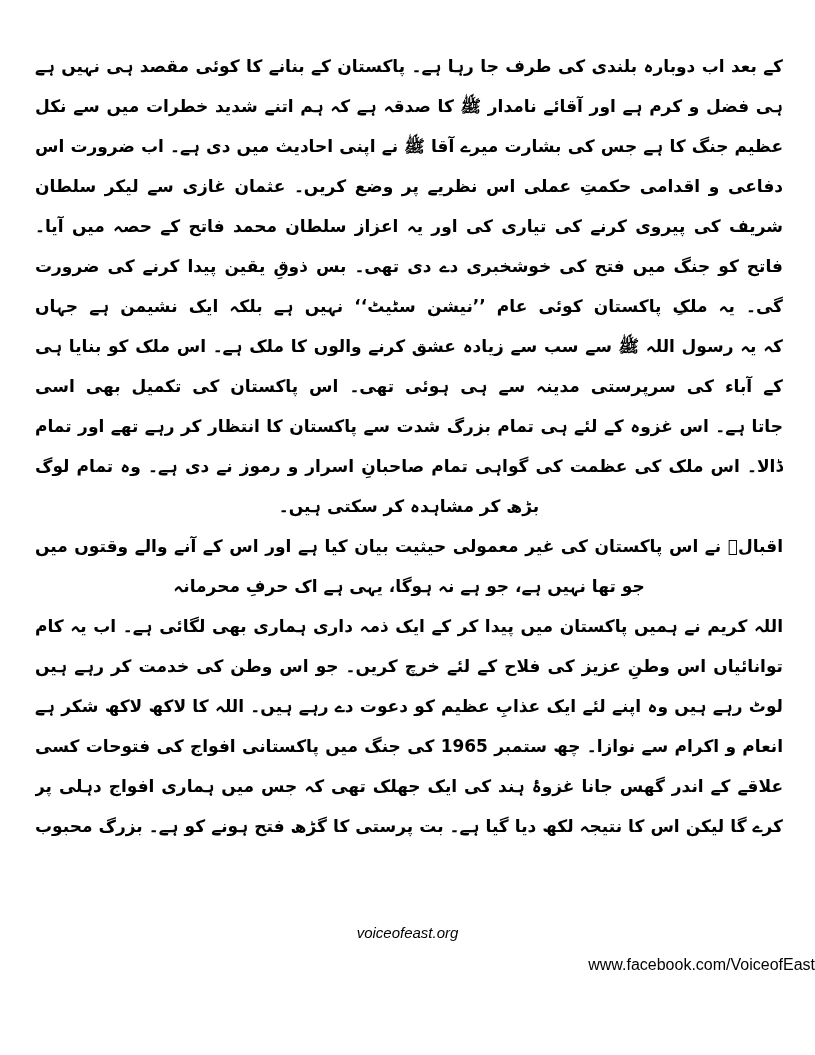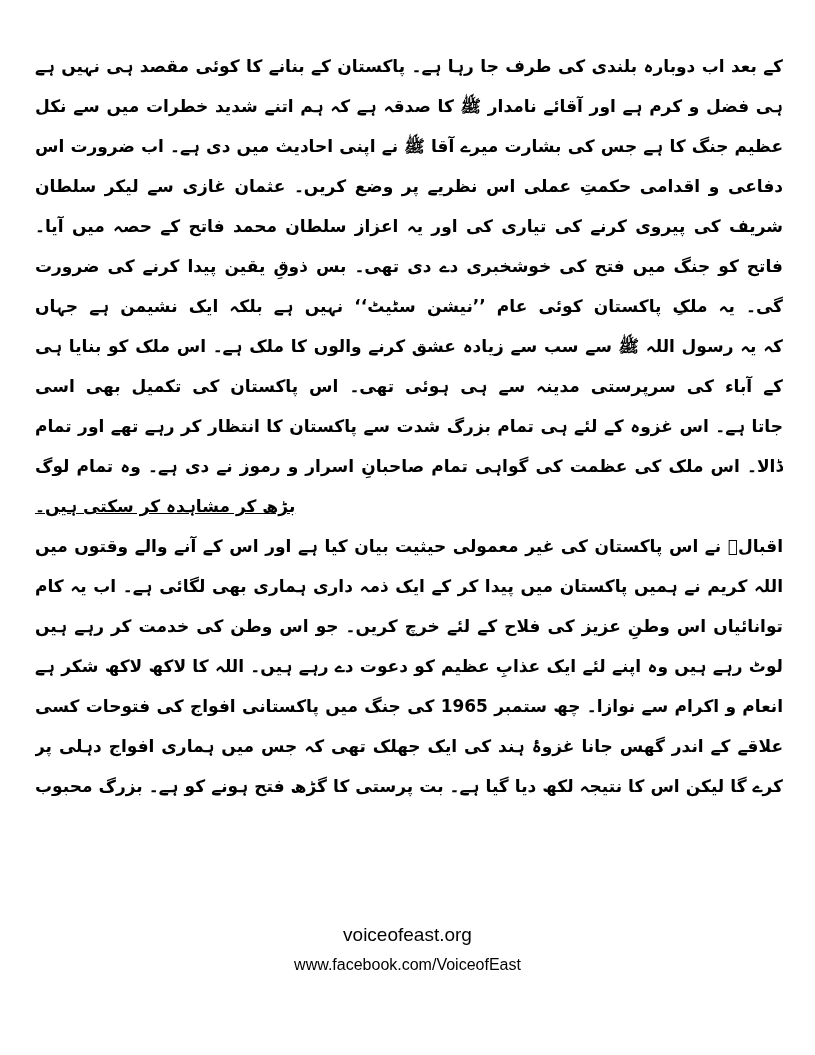--- a/index.html
+++ b/index.html
@@ -30,43 +30,43 @@
     font-size: 17px;
     font-weight: 600;
     overflow: hidden;
     white-space: normal;
   }
   .line.justify {
     text-align: justify;
     text-align-last: justify;
   }
   .line.right {
-    text-align: left;
-    text-decoration: underline;
+    text-align: center;
   }
   .line.center {
     text-align: center;
     text-align-last: center;
   }
   .footer-site {
     position: absolute;
     top: 924px;
     left: 0;
     width: 100%;
     text-align: center;
     font-family: "Liberation Sans", sans-serif;
-    font-size: 19px;
+    font-size: 15px;
     color: #000000;
+    font-style: italic;
   }
   .footer-fb {
     position: absolute;
     top: 956px;
     left: 0;
     width: 100%;
-    text-align: center;
+    text-align: right;
     font-family: "Liberation Sans", sans-serif;
     font-size: 16px;
     color: #000000;
   }
 </style>
 </head>
 <body>
 
 <div class="page">
   <div class="content">
@@ -76,20 +76,21 @@
     <div class="line justify">دفاعی و اقدامی حکمتِ عملی اس نظریے پر وضع کریں۔ عثمان غازی سے لیکر سلطان محمد فاتح تک عثمانیوں کے ہر سلطان نے قسطنطنیہ کی حدیث</div>
     <div class="line justify">شریف کی پیروی کرنے کی تیاری کی اور یہ اعزاز سلطان محمد فاتح کے حصہ میں آیا۔ جنگ سے پہلے سیدنا ابوایوب انصاریؓ نے خواب میں سلطان</div>
     <div class="line justify">فاتح کو جنگ میں فتح کی خوشخبری دے دی تھی۔ بس ذوقِ یقین پیدا کرنے کی ضرورت ہے۔ غلامی کی زنجیریں خود بخود کٹ کر علیحدہ ہو جائیں</div>
     <div class="line justify">گی۔ یہ ملکِ پاکستان کوئی عام ’’نیشن سٹیٹ‘‘ نہیں ہے بلکہ ایک نشیمن ہے جہاں عاشقان کا بسیرا ہے۔ پاکستان کو الحمداللہ یہ اعزاز حاصل ہے</div>
     <div class="line justify">کہ یہ رسول اللہ ﷺ سے سب سے زیادہ عشق کرنے والوں کا ملک ہے۔ اس ملک کو بنایا ہی عاشقانِ رسول ﷺ کی اجتماعی کاوشوں نے تھا۔ اس</div>
     <div class="line justify">کے آباء کی سرپرستی مدینہ سے ہی ہوئی تھی۔ اس پاکستان کی تکمیل بھی اسی ہیڈکوارٹر کی نگرانی میں ہوگی۔ اسی لئے تو فیصلہ کن جنگ کو غزوۂ ہند کہا</div>
     <div class="line justify">جاتا ہے۔ اس غزوہ کے لئے ہی تمام بزرگ شدت سے پاکستان کا انتظار کر رہے تھے اور تمام بزرگوں نے مل کر اس کی بنیادوں میں اپنا حصہ</div>
     <div class="line justify">ڈالا۔ اس ملک کی عظمت کی گواہی تمام صاحبانِ اسرار و رموز نے دی ہے۔ وہ تمام لوگ اس مملکت کی بلندی کے معترف ہیں جن کی نگاہیں آگے</div>
     <div class="line right">بڑھ کر مشاہدہ کر سکتی ہیں۔</div>
     <div class="line justify">اقبالؒ نے اس پاکستان کی غیر معمولی حیثیت بیان کیا ہے اور اس کے آنے والے وقتوں میں کردار کے بارے میں بھی ایک اشارہ دیا ہے،</div>
+    <div class="line center">جو تھا نہیں ہے، جو ہے نہ ہوگا، یہی ہے اک حرفِ محرمانہ</div>
     <div class="line justify">اللہ کریم نے ہمیں پاکستان میں پیدا کر کے ایک ذمہ داری ہماری بھی لگائی ہے۔ اب یہ کام ہمارا ہے کہ اپنی ڈیوٹی کو پہچانیں اور اپنی تمام تر</div>
     <div class="line justify">توانائیاں اس وطنِ عزیز کی فلاح کے لئے خرچ کریں۔ جو اس وطن کی خدمت کر رہے ہیں وہ یقیناً اللہ کی عبادت کر رہے ہیں اور جو اس ملک کو</div>
     <div class="line justify">لوٹ رہے ہیں وہ اپنے لئے ایک عذابِ عظیم کو دعوت دے رہے ہیں۔ اللہ کا لاکھ لاکھ شکر ہے کہ اس نے ہمیں مدینۂ ثانی میں پیدا کیا اور اتنے</div>
     <div class="line justify">انعام و اکرام سے نوازا۔ چھ ستمبر 1965 کی جنگ میں پاکستانی افواج کی فتوحات کسی سے ڈھکی چھپی نہیں ہیں۔ کئی سو کلومیٹر تک دشمن کے</div>
     <div class="line justify">علاقے کے اندر گھس جانا غزوۂ ہند کی ایک جھلک تھی کہ جس میں ہماری افواج دہلی پر چڑھ دوڑیں گی۔ ہندوستان اب چالاکیاں اور مکاریاں</div>
     <div class="line justify">کرے گا لیکن اس کا نتیجہ لکھ دیا گیا ہے۔ بت پرستی کا گڑھ فتح ہونے کو ہے۔ بزرگ محبوب الٰہی نقشبندی کے الفاظ ہیں کہ ’کہیں ایسا نہ ہو کہ یہ قافلہ</div>
   </div>
 
   <div class="footer-site">voiceofeast.org</div>
   <div class="footer-fb">www.facebook.com/VoiceofEast</div>

